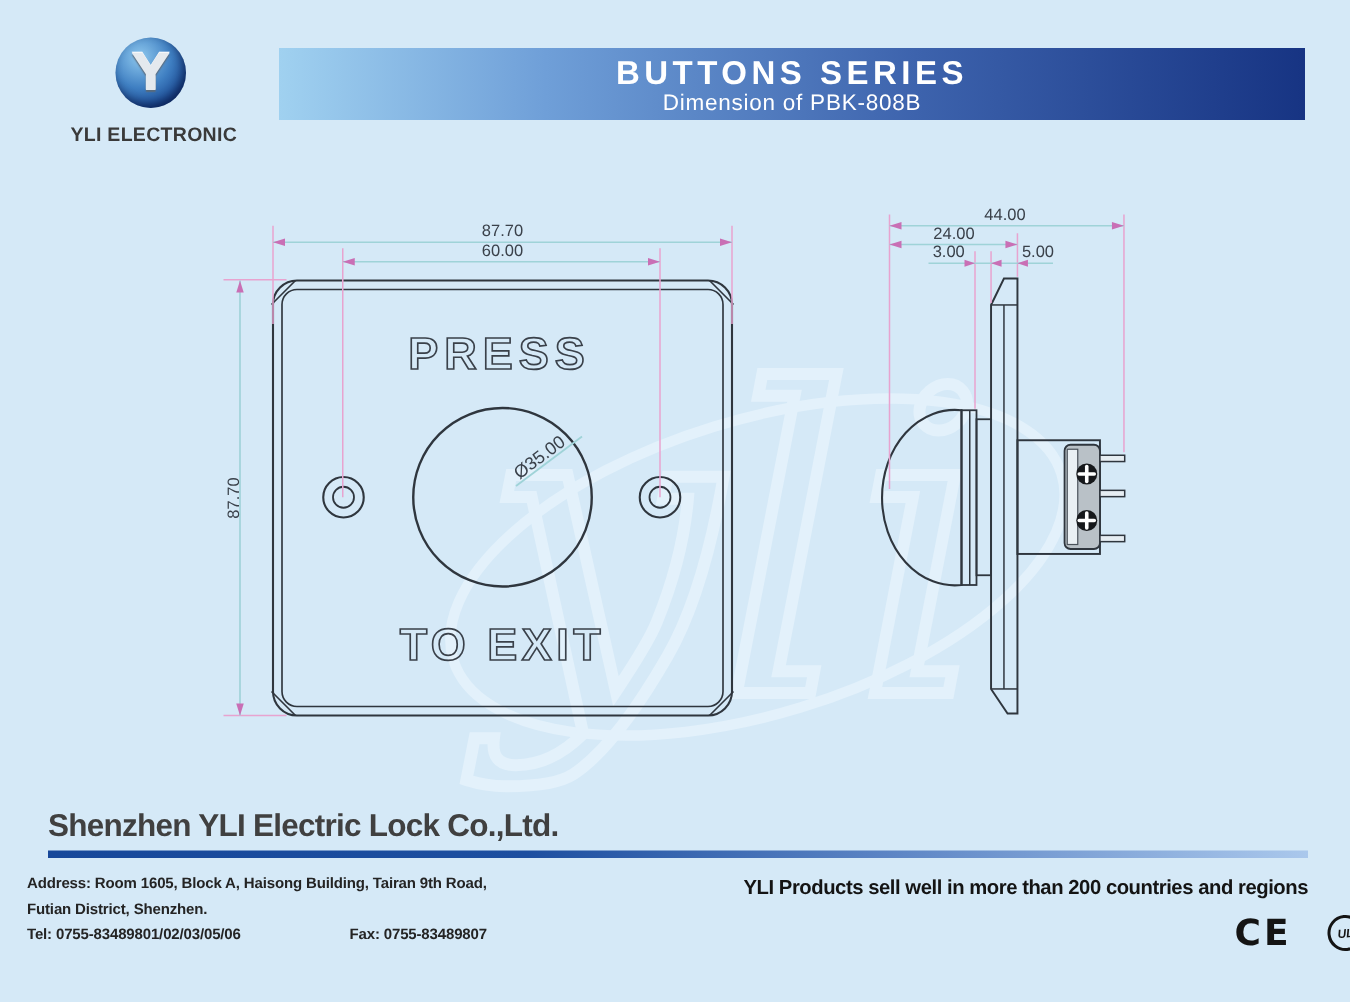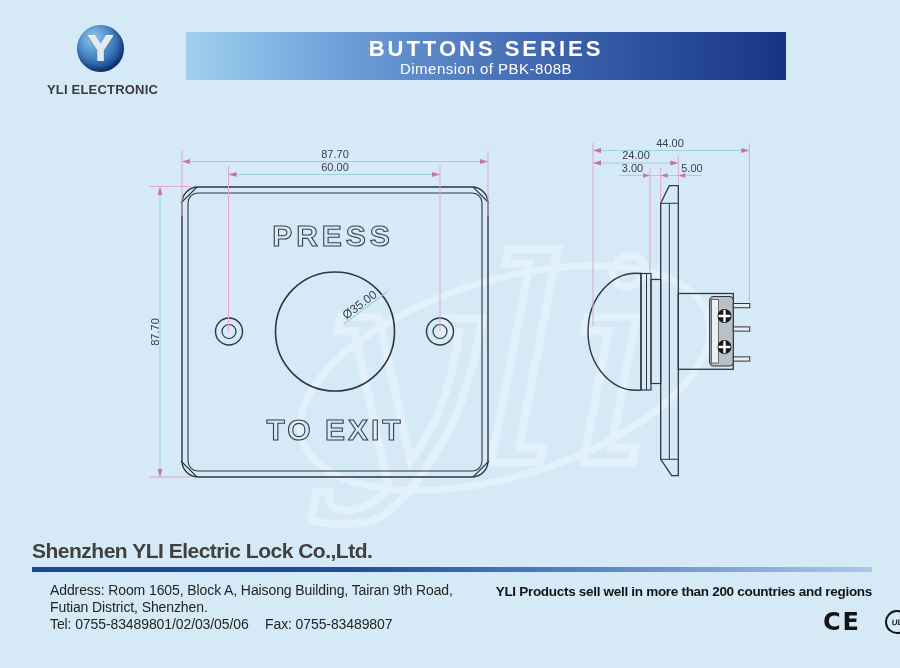--- a/index.html
+++ b/index.html
@@ -10,35 +10,35 @@
   .logo-wrap{position:absolute;left:30px;top:10px;width:145px;height:82px;}
   .logo-sphere{position:absolute;left:47px;top:15px;width:47px;height:47px;border-radius:50%;
     background:radial-gradient(circle at 35% 28%, #8ec8ee 0%, #3f7fc2 45%, #1b4a94 75%, #0d2c66 100%);
     box-shadow:inset -2px -3px 6px rgba(0,0,30,.45);}
   .logo-y{position:absolute;left:0;top:0;width:100%;height:100%;display:flex;align-items:center;justify-content:center;
     font-family:"DejaVu Sans",sans-serif;font-weight:bold;font-size:34px;color:#e4e9ee;
     text-shadow:0 1px 1px #5a6a7a, 0 -1px 0 #ffffff;}
   .logo-name{position:absolute;left:0;top:72px;width:145px;text-align:center;font-size:13px;font-weight:bold;
     color:#3a3a3a;letter-spacing:.2px;white-space:nowrap;}
 
-  .banner{position:absolute;left:186px;top:32px;width:600px;height:48px;
+  .banner{position:absolute;left:186px;top:32px;width:684px;height:48px;
     background:linear-gradient(90deg,#a0d1f0 0%,#6f9fd8 26%,#3d63ad 62%,#173483 100%);
     display:flex;flex-direction:column;align-items:center;justify-content:center;color:#ffffff;}
   .banner-title{font-size:22px;font-weight:bold;letter-spacing:3px;line-height:24px;white-space:nowrap;}
   .banner-sub{font-size:15px;letter-spacing:.5px;line-height:15px;white-space:nowrap;}
 
   
   .drawing{position:absolute;left:0;top:0;width:900px;height:668px;}
 
   
   .company-name{position:absolute;left:32px;top:539px;font-size:21px;font-weight:bold;color:#404040;
     letter-spacing:-.5px;white-space:nowrap;}
   .footer-rule{position:absolute;left:32px;top:567px;width:840px;height:5px;
     background:linear-gradient(90deg,#17489a 0%,#1d4fa0 38%,#5f87c6 68%,#aac8ec 100%);}
-  .addr{position:absolute;left:50px;top:582px;width:420px;font-size:14px;font-weight:normal;color:#242424;
+  .addr{position:absolute;left:18px;top:582px;width:420px;font-size:10px;font-weight:bold;color:#242424;
     letter-spacing:-.1px;}
   .addr-line{position:relative;height:16.8px;line-height:16.8px;white-space:nowrap;}
   .addr-line span{position:absolute;top:0;white-space:nowrap;}
   .pos-0{left:0;} .pos-fax{left:215px;} .pos-zip{left:105px;} .pos-http{left:212px;}
   .tagline{position:absolute;right:28px;top:584px;font-size:13.5px;font-weight:bold;color:#141414;
     letter-spacing:-.3px;white-space:nowrap;}
   .marks{position:absolute;top:610px;left:823px;height:24px;display:flex;align-items:center;gap:24px;}
   .mark-ce{font-family:"DejaVu Sans",sans-serif;font-size:24px;font-weight:bold;color:#141414;letter-spacing:2px;line-height:24px;}
   .mark-ul{width:20px;height:20px;border:2.2px solid #141414;border-radius:50%;display:flex;align-items:center;justify-content:center;
     font-size:8px;font-weight:bold;font-style:italic;color:#141414;transform:rotate(-6deg);}

